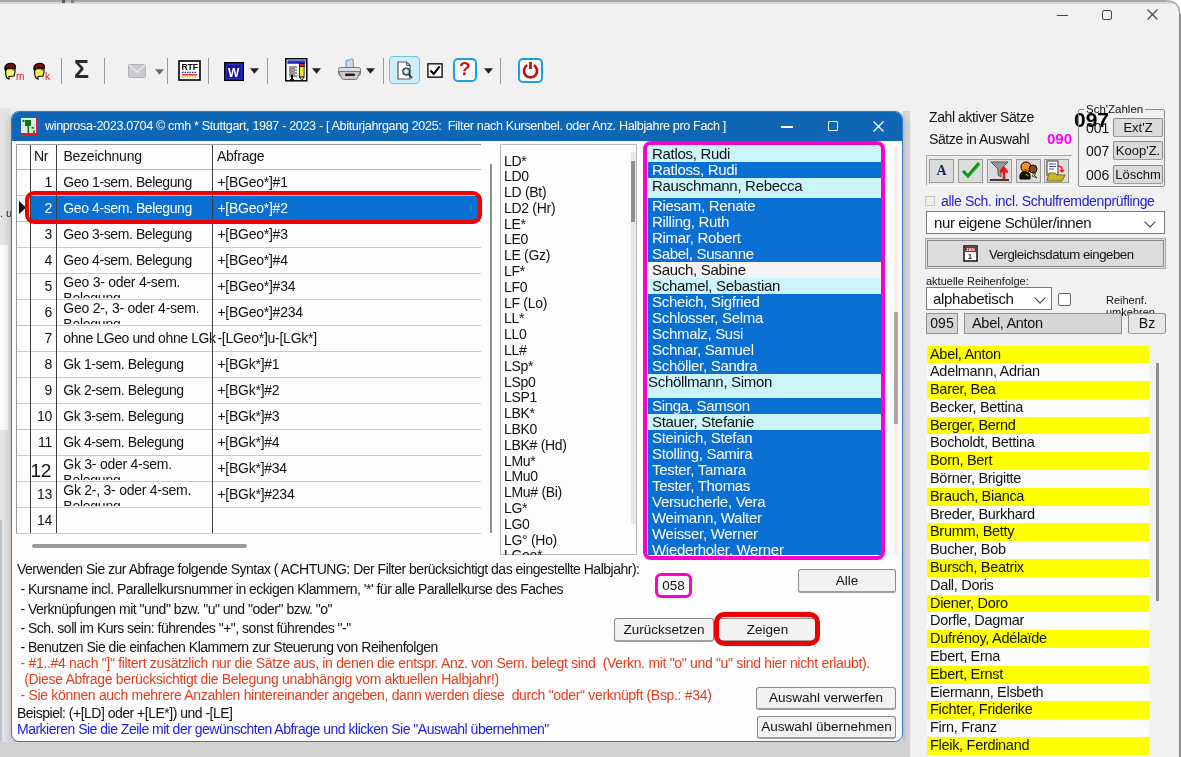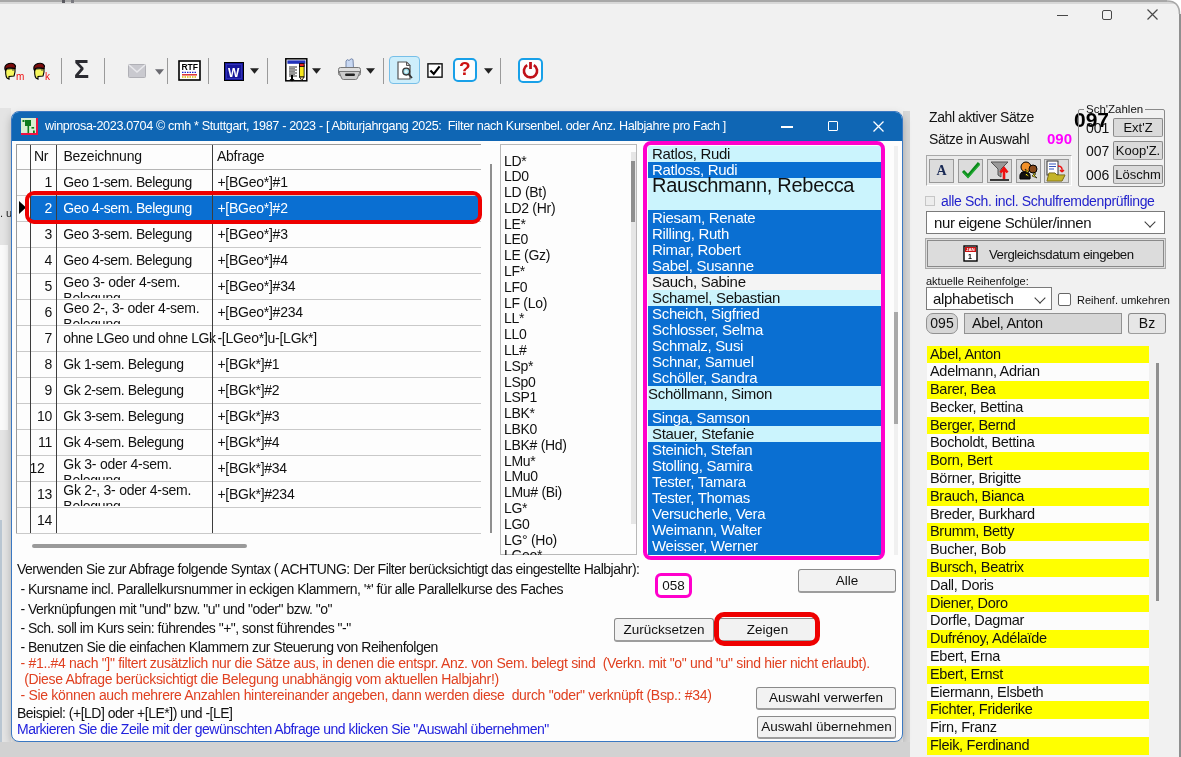--- a/index.html
+++ b/index.html
@@ -213,23 +213,23 @@
     <rect x="2" y="2" width="11" height="5" fill="#cc1111"></rect>
     <text x="3" y="6.4" font-size="4.4" fill="#fff" font-weight="bold">JAN</text>
     <text x="5" y="14" font-size="7" fill="#000" font-weight="bold">1</text>
   </svg>
   <div class="abs" style="left:989px;top:247px;font-size:13.2px;letter-spacing:-0.45px;color:#111;">Vergleichsdatum eingeben</div>
 
   <div class="abs" style="left:926px;top:275px;font-size:11px;color:#111;">aktuelle Reihenfolge:</div>
   <div class="ddl" style="left:926px;top:287px;width:126px;height:23px;font-size:15px;letter-spacing:-0.3px;line-height:21px;padding-left:6px;">alphabetisch</div>
   <div class="chev" style="left:1036px;top:294px;"></div>
   <div class="abs" style="left:1058px;top:293px;width:13px;height:13px;background:#fff;border:1px solid #666;border-radius:2px;"></div>
-  <div class="abs" style="left:1077px;top:294px;font-size:11px;color:#111;">Reihenf. umkehren</div>
-
-  <div class="gbox" style="left:926px;top:313px;width:32px;height:21px;font-size:14px;text-align:center;line-height:19px;border-radius:7px;">095</div>
+  <div class="abs" style="left:1106px;top:294px;font-size:11px;color:#111;">Reihenf. umkehren</div>
+
+  <div class="gbox" style="left:926px;top:313px;width:32px;height:21px;font-size:14px;text-align:center;line-height:19px;">095</div>
   <div class="gbox" style="left:964px;top:313px;width:158px;height:21px;font-size:14.5px;letter-spacing:-0.3px;line-height:19px;padding-left:7px;">Abel, Anton</div>
   <div class="btn" style="left:1128px;top:313px;width:38px;height:21px;font-size:14px;line-height:18px;border-bottom-width:1px;background:#e6e6e6;">Bz</div>
 
   <div id="namelist" class="abs" style="left:927px;top:345.5px;width:222px;">
       <div style="height:17.8px;font-size:14.5px;letter-spacing:-0.3px;line-height:17.8px;padding-left:3px;color:#111;background:#ffff00">Abel, Anton</div>
       <div style="height:17.8px;font-size:14.5px;letter-spacing:-0.3px;line-height:17.8px;padding-left:3px;color:#111;background:#fcfcfc">Adelmann, Adrian</div>
       <div style="height:17.8px;font-size:14.5px;letter-spacing:-0.3px;line-height:17.8px;padding-left:3px;color:#111;background:#ffff00">Barer, Bea</div>
       <div style="height:17.8px;font-size:14.5px;letter-spacing:-0.3px;line-height:17.8px;padding-left:3px;color:#111;background:#fcfcfc">Becker, Bettina</div>
       <div style="height:17.8px;font-size:14.5px;letter-spacing:-0.3px;line-height:17.8px;padding-left:3px;color:#111;background:#ffff00">Berger, Bernd</div>
       <div style="height:17.8px;font-size:14.5px;letter-spacing:-0.3px;line-height:17.8px;padding-left:3px;color:#111;background:#fcfcfc">Bocholdt, Bettina</div>
@@ -318,21 +318,21 @@
       <div class="abs" style="left:205.4px;top:269.5px;font-size:14px;letter-spacing:-0.25px;color:#111;">+[BGk*]#2</div>
       <div class="abs" style="left:3.5px;top:316.5px;width:465.8px;height:1px;background:#c9c9c9;"></div>
       <div class="abs" style="left:17.5px;top:295.5px;width:22.5px;text-align:right;font-size:14px;letter-spacing:-0.25px;color:#111;">10</div>
       <div class="abs" style="left:51.3px;top:295.5px;font-size:14px;letter-spacing:-0.4px;color:#111;">Gk 3-sem. Belegung</div>
       <div class="abs" style="left:205.4px;top:295.5px;font-size:14px;letter-spacing:-0.25px;color:#111;">+[BGk*]#3</div>
       <div class="abs" style="left:3.5px;top:342.5px;width:465.8px;height:1px;background:#c9c9c9;"></div>
       <div class="abs" style="left:17.5px;top:321.5px;width:22.5px;text-align:right;font-size:14px;letter-spacing:-0.25px;color:#111;">11</div>
       <div class="abs" style="left:51.3px;top:321.5px;font-size:14px;letter-spacing:-0.4px;color:#111;">Gk 4-sem. Belegung</div>
       <div class="abs" style="left:205.4px;top:321.5px;font-size:14px;letter-spacing:-0.25px;color:#111;">+[BGk*]#4</div>
       <div class="abs" style="left:3.5px;top:368.5px;width:465.8px;height:1px;background:#c9c9c9;"></div>
-      <div class="abs" style="left:17.5px;top:347.5px;width:22.5px;text-align:left;font-size:14px;letter-spacing:-0.25px;color:#111;">12</div>
+      <div class="abs" style="left:17.5px;top:347.5px;width:22.5px;text-align:center;font-size:19px;letter-spacing:-0.25px;color:#111;">12</div>
       <div class="abs" style="left:51.3px;top:344px;width:152px;height:23.5px;font-size:14px;letter-spacing:-0.25px;line-height:16.3px;color:#111;overflow:hidden;">Gk 3- oder 4-sem.<br>Belegung</div>
       <div class="abs" style="left:205.4px;top:347.5px;font-size:14px;letter-spacing:-0.25px;color:#111;">+[BGk*]#34</div>
       <div class="abs" style="left:3.5px;top:394.5px;width:465.8px;height:1px;background:#c9c9c9;"></div>
       <div class="abs" style="left:17.5px;top:373.5px;width:22.5px;text-align:right;font-size:14px;letter-spacing:-0.25px;color:#111;">13</div>
       <div class="abs" style="left:51.3px;top:370px;width:152px;height:23.5px;font-size:14px;letter-spacing:-0.25px;line-height:16.3px;color:#111;overflow:hidden;">Gk 2-, 3- oder 4-sem.<br>Belegung</div>
       <div class="abs" style="left:205.4px;top:373.5px;font-size:14px;letter-spacing:-0.25px;color:#111;">+[BGk*]#234</div>
       <div class="abs" style="left:3.5px;top:420.5px;width:465.8px;height:1px;background:#c9c9c9;"></div>
       <div class="abs" style="left:17.5px;top:399.5px;width:22.5px;text-align:right;font-size:14px;letter-spacing:-0.25px;color:#111;">14</div>
       <div class="abs" style="left:3.5px;top:31.8px;width:1px;height:389.7px;background:#9a9a9a;"></div>
       <div class="abs" style="left:17.5px;top:31.8px;width:1px;height:389.7px;background:#3d3d3d;"></div>
@@ -372,21 +372,21 @@
 LG*
 LG0
 LG° (Ho)
 LGeo*</div>
   <div class="abs" style="left:618.5px;top:40px;width:5px;height:372px;background:#e6e6e6;"></div>
   <div class="abs" style="left:619px;top:49px;width:4px;height:61px;background:#8f8f8f;"></div>
 
   <div id="sellist" class="abs" style="left:636px;top:34px;width:233px;height:409px;overflow:hidden;">
       <div style="height:16px;font-size:15px;letter-spacing:-0.3px;line-height:15.9px;padding-left:4px;color:#111;background:#cbf4fd">Ratlos, Rudi</div>
       <div style="height:16px;font-size:15px;letter-spacing:-0.3px;line-height:15.9px;padding-left:4px;color:#fff;background:#0a6fd2">Ratloss, Rudi</div>
-      <div style="height:32px;font-size:20px;letter-spacing:-0.3px;line-height:15.9px;padding-left:4px;color:#111;background:#cbf4fd">Rauschmann, Rebecca</div>
+      <div style="height:20px;font-size:15px;letter-spacing:-0.3px;line-height:15.9px;padding-left:4px;color:#111;background:#cbf4fd">Rauschmann, Rebecca</div>
       <div style="height:16px;font-size:15px;letter-spacing:-0.3px;line-height:15.9px;padding-left:4px;color:#fff;background:#0a6fd2">Riesam, Renate</div>
       <div style="height:16px;font-size:15px;letter-spacing:-0.3px;line-height:15.9px;padding-left:4px;color:#fff;background:#0a6fd2">Rilling, Ruth</div>
       <div style="height:16px;font-size:15px;letter-spacing:-0.3px;line-height:15.9px;padding-left:4px;color:#fff;background:#0a6fd2">Rimar, Robert</div>
       <div style="height:16px;font-size:15px;letter-spacing:-0.3px;line-height:15.9px;padding-left:4px;color:#fff;background:#0a6fd2">Sabel, Susanne</div>
       <div style="height:16px;font-size:15px;letter-spacing:-0.3px;line-height:15.9px;padding-left:4px;color:#111;background:#f4f4f4">Sauch, Sabine</div>
       <div style="height:16px;font-size:15px;letter-spacing:-0.3px;line-height:15.9px;padding-left:4px;color:#111;background:#cbf4fd">Schamel, Sebastian</div>
       <div style="height:16px;font-size:15px;letter-spacing:-0.3px;line-height:15.9px;padding-left:4px;color:#fff;background:#0a6fd2">Scheich, Sigfried</div>
       <div style="height:16px;font-size:15px;letter-spacing:-0.3px;line-height:15.9px;padding-left:4px;color:#fff;background:#0a6fd2">Schlosser, Selma</div>
       <div style="height:16px;font-size:15px;letter-spacing:-0.3px;line-height:15.9px;padding-left:4px;color:#fff;background:#0a6fd2">Schmalz, Susi</div>
       <div style="height:16px;font-size:15px;letter-spacing:-0.3px;line-height:15.9px;padding-left:4px;color:#fff;background:#0a6fd2">Schnar, Samuel</div>

